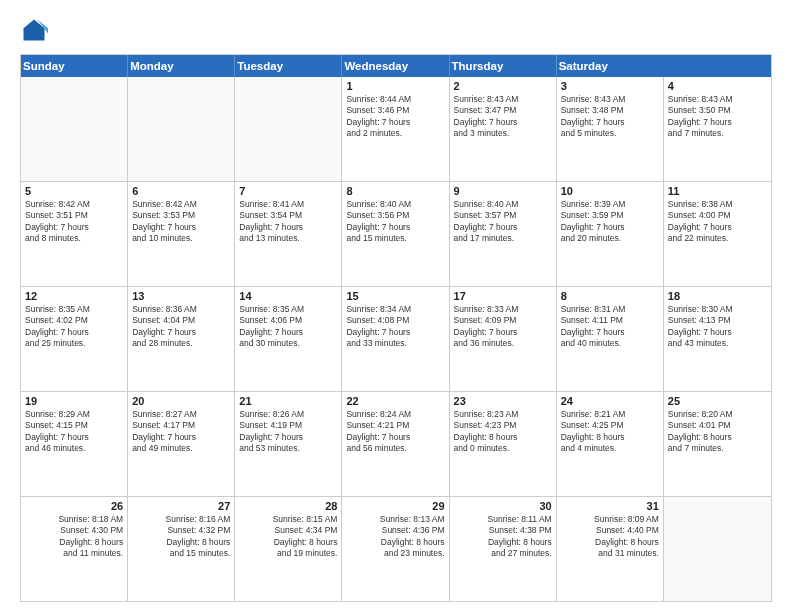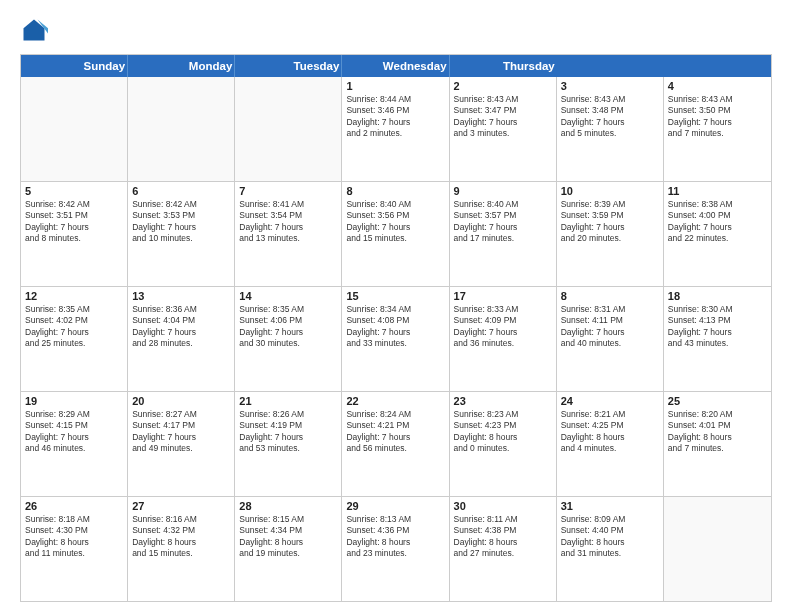--- a/index.html
+++ b/index.html
@@ -63,37 +63,37 @@
     }
     .cal-header {
       display: grid;
       grid-template-columns: repeat(7, 1fr);
       background: #2a6dbf;
     }
     .cal-header-cell {
       color: #fff;
       font-size: 11.5px;
       font-weight: bold;
-      text-align: right;
+      text-align: left;
       padding: 5px 2px;
       border-right: 1px solid #5590d0;
     }
     .cal-header-cell:last-child { border-right: none; }
     .cal-body {
       flex: 1;
       display: flex;
       flex-direction: column;
     }
     .cal-row {
       display: grid;
       grid-template-columns: repeat(7, 1fr);
       flex: 1;
       border-bottom: 1px solid #ccc;
     }
-    .cal-row:last-child { border-bottom: none; }
+    .cal-row:last-child { border-bottom: none; text-align: right; }
     .cal-cell {
       border-right: 1px solid #ccc;
       padding: 3px 4px 2px 4px;
       font-size: 9px;
       color: #333;
       min-height: 80px;
     }
     .cal-cell:last-child { border-right: none; }
     .cal-cell.empty { background: #f9f9f9; }
     .day-num {
@@ -129,20 +129,21 @@
     </div>
   </div>
 
   <div class="calendar">
     <div class="cal-header" id="cal-header">
         <div class="cal-header-cell">Sunday</div>
         <div class="cal-header-cell">Monday</div>
         <div class="cal-header-cell">Tuesday</div>
         <div class="cal-header-cell">Wednesday</div>
         <div class="cal-header-cell">Thursday</div>
+        <div class="cal-header-cell">Saturday</div>
       </div>
     <div class="cal-body" id="cal-body">
         <div class="cal-row">
           <div class="cal-cell empty"></div>
           <div class="cal-cell empty"></div>
           <div class="cal-cell empty"></div>
           <div class="cal-cell">
             <div class="day-num">1</div>
             <div class="cell-line">Sunrise: 8:44 AM</div>
             <div class="cell-line">Sunset: 3:46 PM</div>

